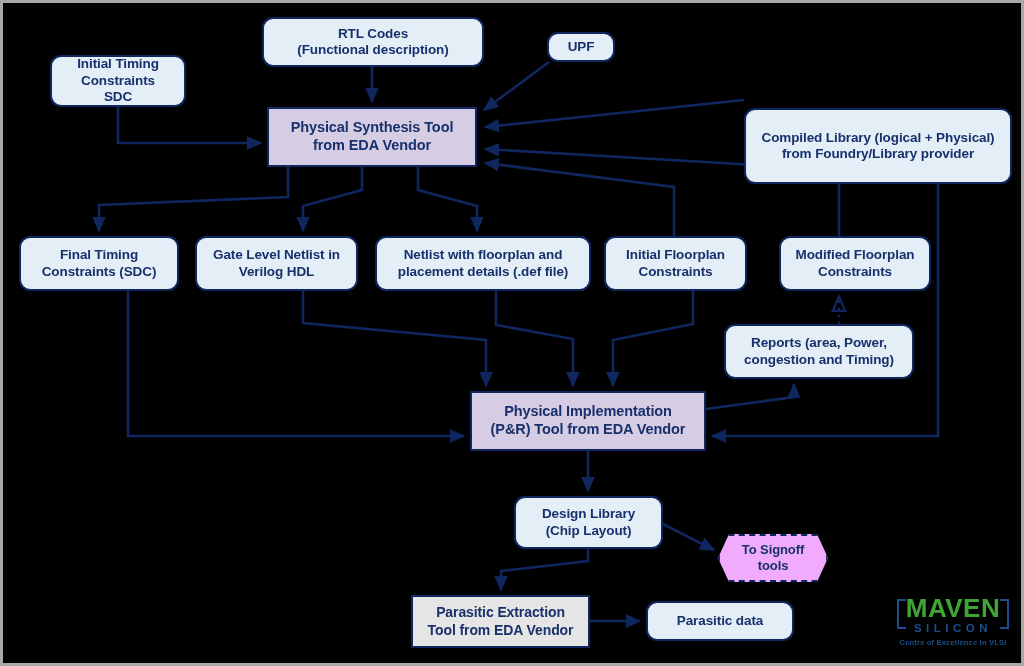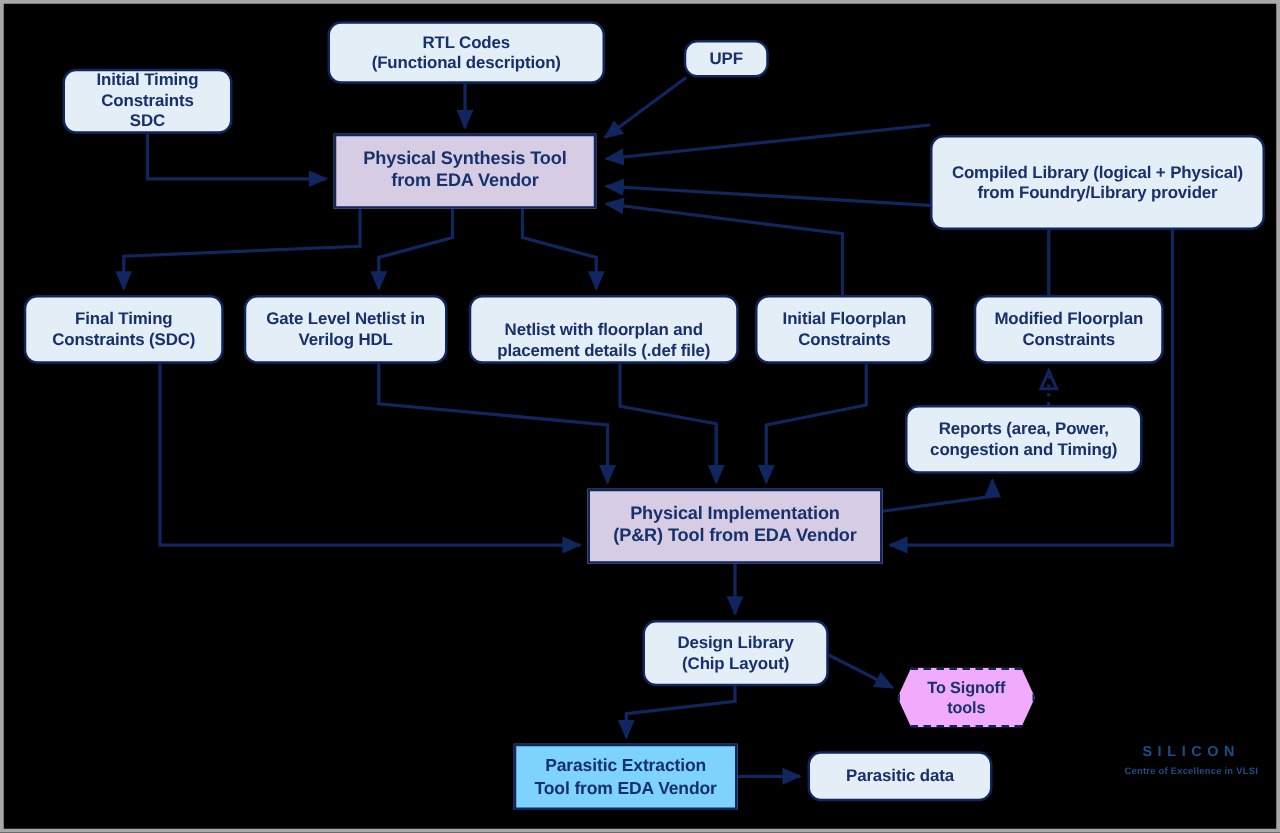--- a/index.html
+++ b/index.html
@@ -177,21 +177,21 @@
 from EDA Vendor</span>
       </div>
       <div class="node rounded" style="left: 16px; top: 233px; width: 160px; height: 55px; font-size: 13.5px; background: rgb(227, 238, 247);">
         <span>Final Timing
 Constraints (SDC)</span>
       </div>
       <div class="node rounded" style="left: 192px; top: 233px; width: 163px; height: 55px; font-size: 13.5px; background: rgb(227, 238, 247); align-items: center;">
         <span>Gate Level Netlist in
 Verilog HDL</span>
       </div>
-      <div class="node rounded" style="left: 372px; top: 233px; width: 216px; height: 55px; font-size: 13.5px; background: rgb(227, 238, 247); align-items: flex-end;">
+      <div class="node rounded" style="left: 372px; top: 233px; width: 216px; height: 55px; font-size: 13.5px; background: rgb(227, 238, 247);">
         <span>Netlist with floorplan and
 placement details (.def file)</span>
       </div>
       <div class="node rounded" style="left: 601px; top: 233px; width: 143px; height: 55px; font-size: 13.5px; background: rgb(227, 238, 247);">
         <span>Initial Floorplan
 Constraints</span>
       </div>
       <div class="node rounded" style="left: 760px; top: 233px; width: 152px; height: 55px; font-size: 13.5px; background: rgb(227, 238, 247); margin-left: 16px;">
         <span>Modified Floorplan
 Constraints</span>
@@ -205,27 +205,30 @@
 (P&amp;R) Tool from EDA Vendor</span>
       </div>
       <div class="node rounded" style="left: 511px; top: 493px; width: 149px; height: 53px; font-size: 13.5px; background: rgb(227, 238, 247);">
         <span>Design Library
 (Chip Layout)</span>
       </div>
       <div class="node hex" style="left: 715px; top: 531px; width: 110px; height: 48px; font-size: 13px; background: #f0abfc;">
         <span>To Signoff
 tools</span>
       </div>
-      <div class="node rect" style="left: 408px; top: 592px; width: 179px; height: 53px; font-size: 14px; background: #7dd3fc;">
+      <div class="node rect" style="left: 408px; top: 592px; width: 179px; height: 53px; font-size: 14px; background: #e5e5e5;">
         <span>Parasitic Extraction
 Tool from EDA Vendor</span>
       </div>
       <div class="node rounded" style="left: 643px; top: 598px; width: 148px; height: 40px; font-size: 13.5px; background: rgb(227, 238, 247);">
         <span>Parasitic data</span>
       </div>
     </div>
 
   <div id="logo" style="left:880px; top:592px;">
+    <div class="logo-brackets">
+      <div class="logo-main" style="color: rgb(63, 165, 53);">MAVEN</div>
+    </div>
     <div class="logo-sub" style="color: rgb(27, 79, 138);">SILICON</div>
     <div class="logo-tag" style="color: rgb(27, 79, 138);">Centre of Excellence in VLSI</div>
   </div>
 
 </div>
 
 </body></html>

